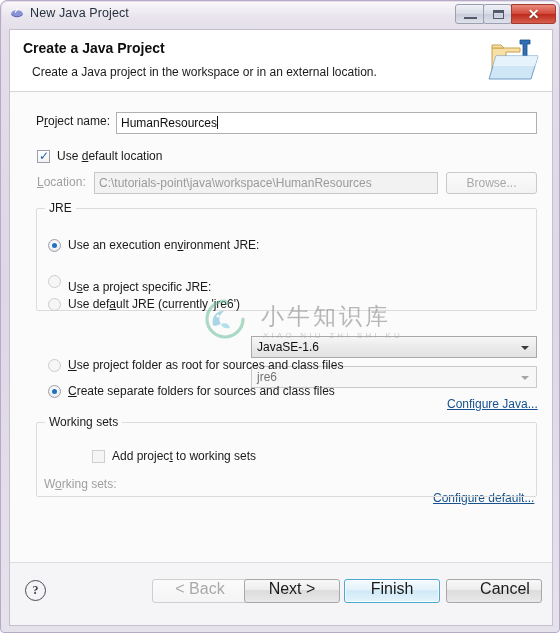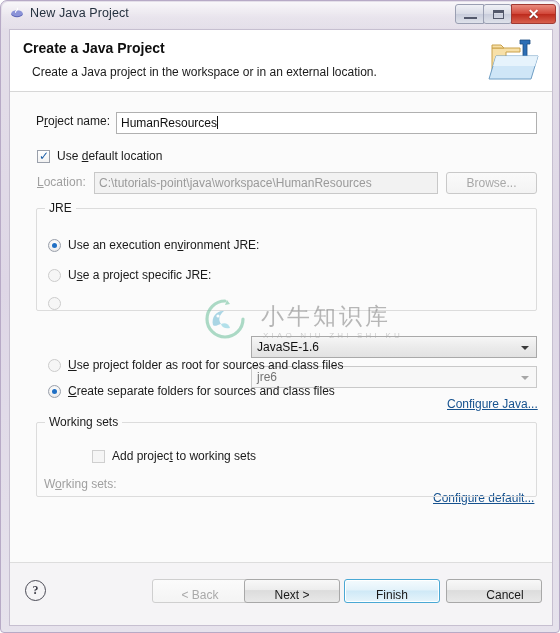--- a/index.html
+++ b/index.html
@@ -334,23 +334,23 @@
   }
   .fbtn {
     position: absolute;
     top: 16px;
     height: 24px;
     width: 96px;
     box-sizing: border-box;
     border: 1px solid #a8a8a8;
     border-radius: 3px;
     display: flex;
-    align-items: flex-end;
+    align-items: flex-start;
     justify-content: center;
-    font-size: 12px;
+    font-size: 16px;
     color: #1a1a1a;
     background: linear-gradient(180deg, #f8f8f8 0%, #ededed 45%, #dcdcdc 48%, #e8e8e8 100%);
     font-family: "Liberation Sans", sans-serif;
   }
   .fbtn.disabled {
     color: #a9a9a9;
     border-color: #cfcfcf;
     background: linear-gradient(180deg, #fbfbfb 0%, #f4f4f4 100%);
   }
   .fbtn.default {
@@ -475,29 +475,30 @@
         <span class="radio checked"></span>
         <span class="lbl" style="margin-left:7px;">Use an execution en<span class="uline">v</span>ironment JRE:</span>
       </div>
       <div class="combo" style="position:absolute; left:241px; top:244px; width:286px;">
         <span>JavaSE-1.6</span>
         <span class="combo-arrow"></span>
       </div>
 
       <div class="row" style="left:38px; top:176px;">
         <span class="radio disabled"></span>
-        <span class="lbl" style="margin-left:7px;">U<span class="uline">s</span>e a project specific JRE:</span>
+        <span class="lbl" style="margin-left:7px;margin-top:12px;">U<span class="uline">s</span>e a project specific JRE:</span>
       </div>
       <div class="combo disabled" style="position:absolute; left:241px; top:274px; width:286px;">
         <span>jre6</span>
         <span class="combo-arrow"></span>
       </div>
 
       <div class="row" style="left:38px; top:205px;">
         <span class="radio disabled"></span>
+        <span class="lbl" style="margin-left:7px;">Use def<span class="uline">a</span>ult JRE (currently 'jre6')</span>
       </div>
       <a class="link" style="position:absolute; left:437px; top:305px;" href="#">Configure Java...</a>
 
 
       <div class="row" style="left:38px; top:266px;">
         <span class="radio disabled"></span>
         <span class="lbl" style="margin-left:7px;"><span class="uline">U</span>se project folder as root for sources and class files</span>
       </div>
 
       <div class="row" style="left:38px; top:292px;">

